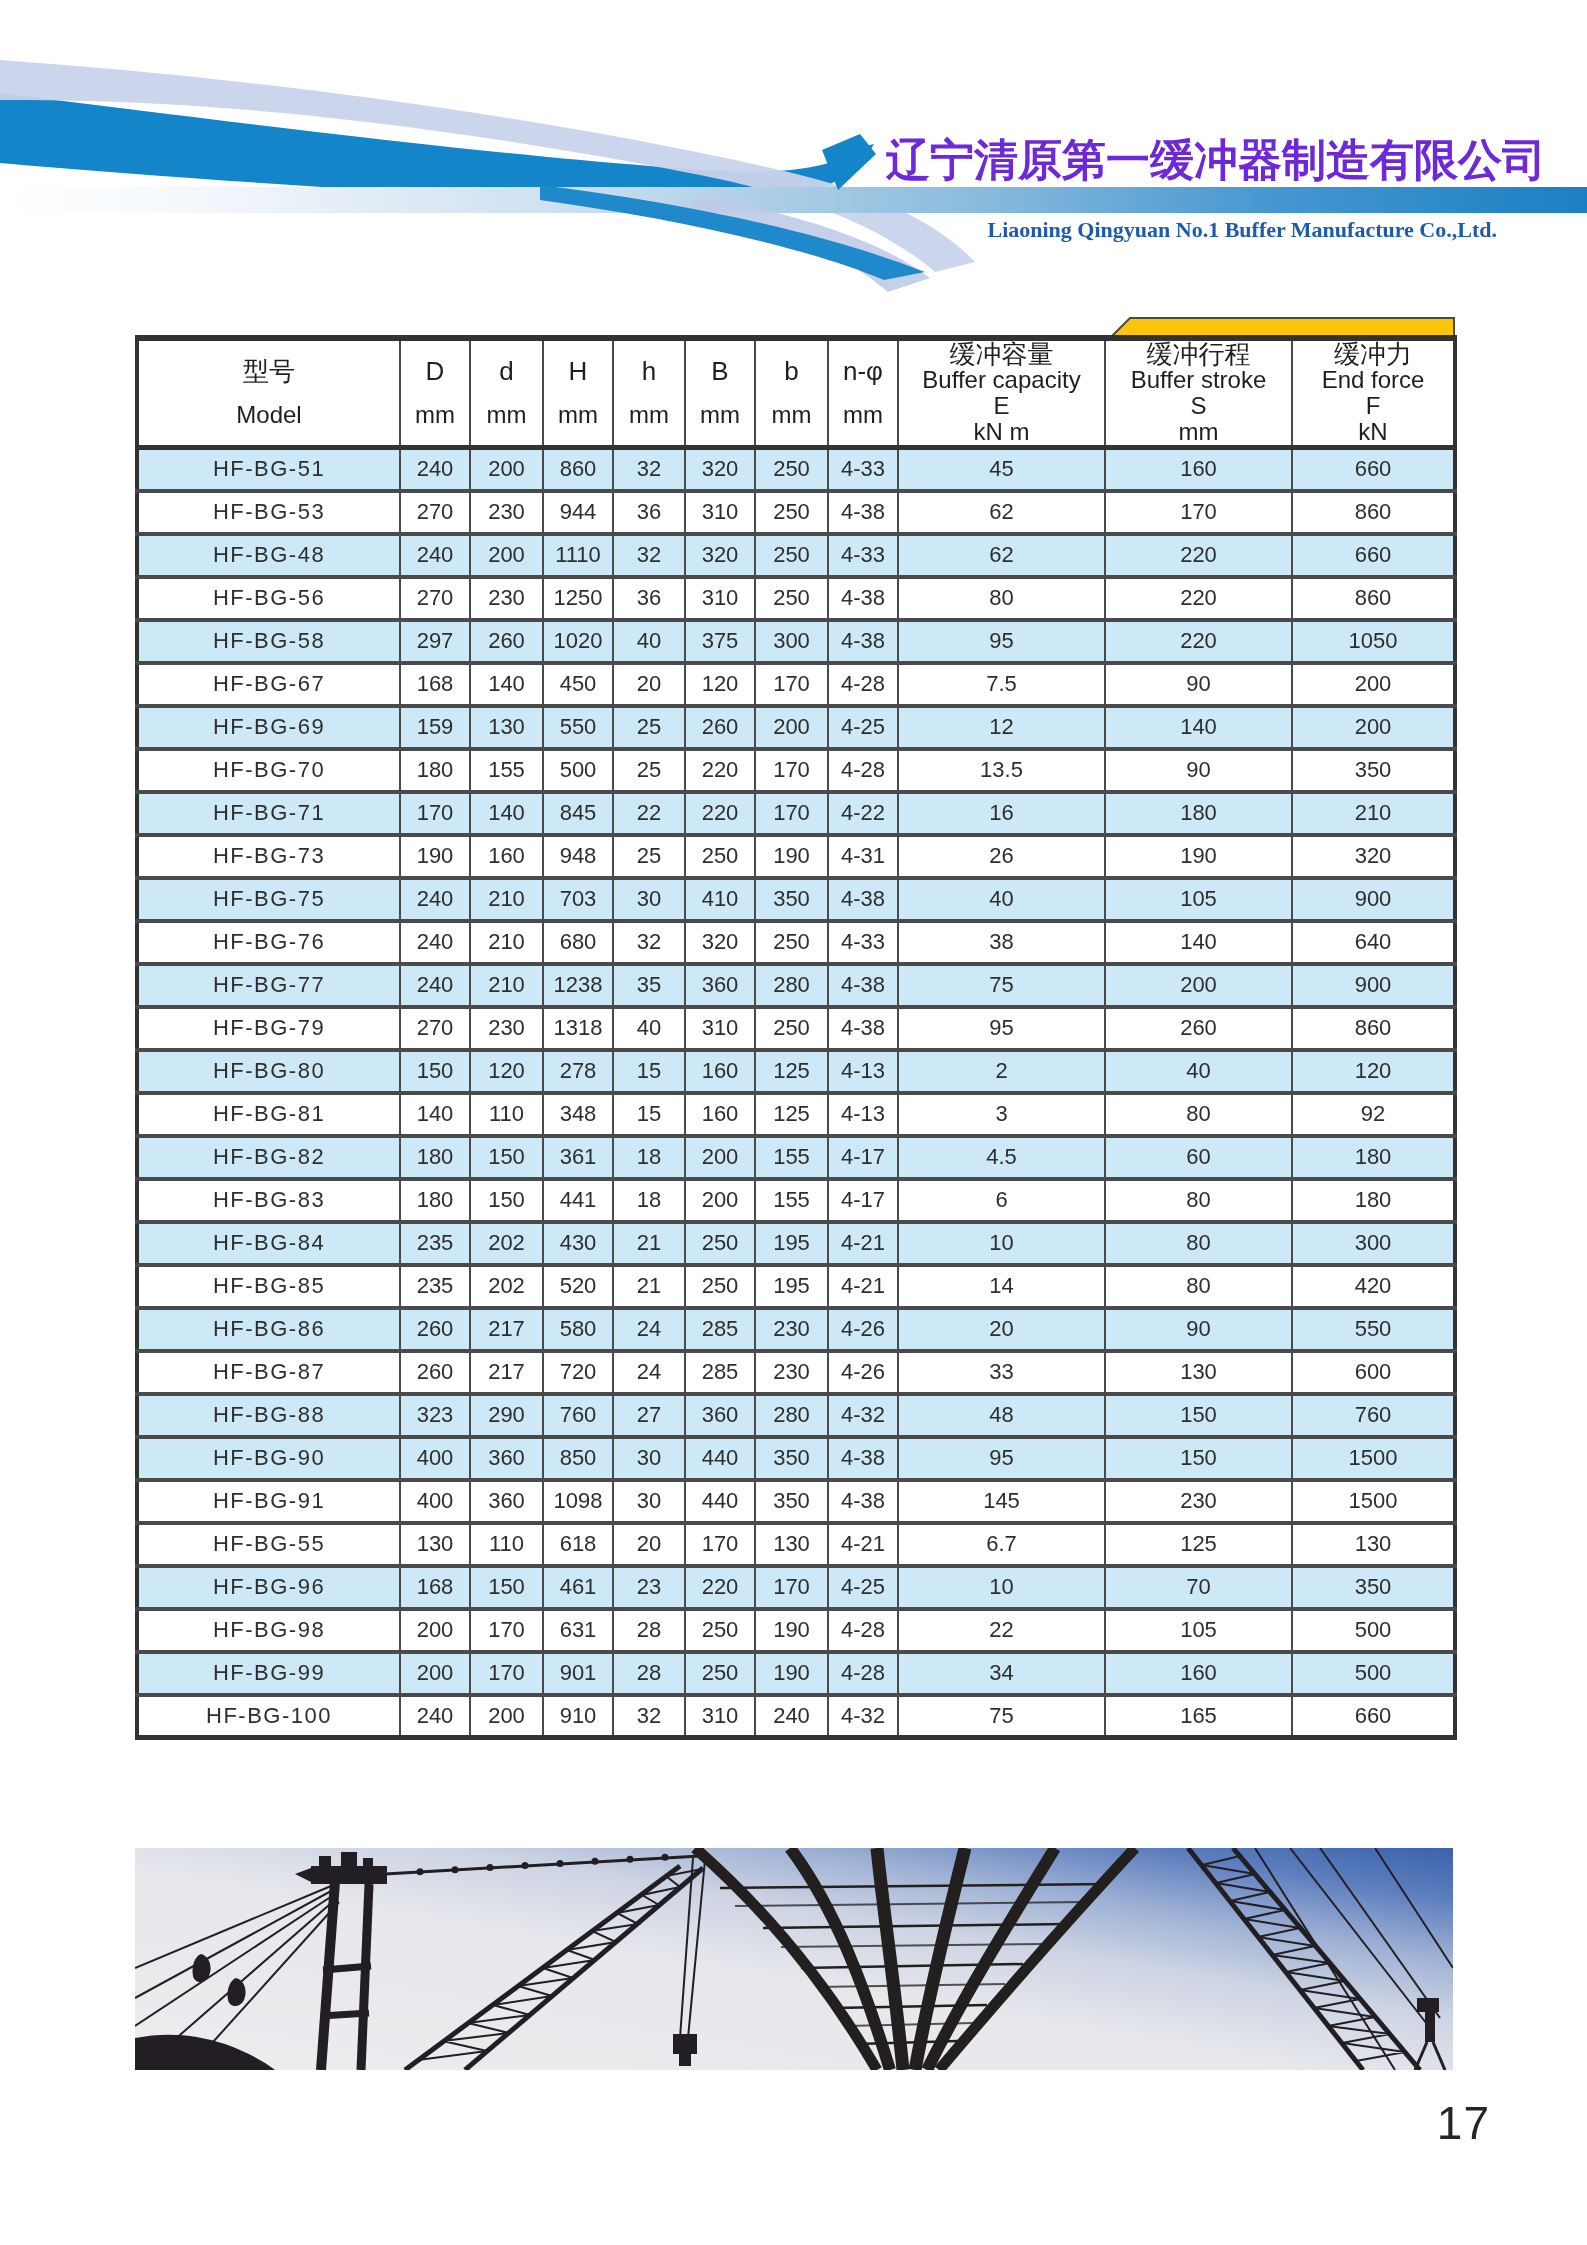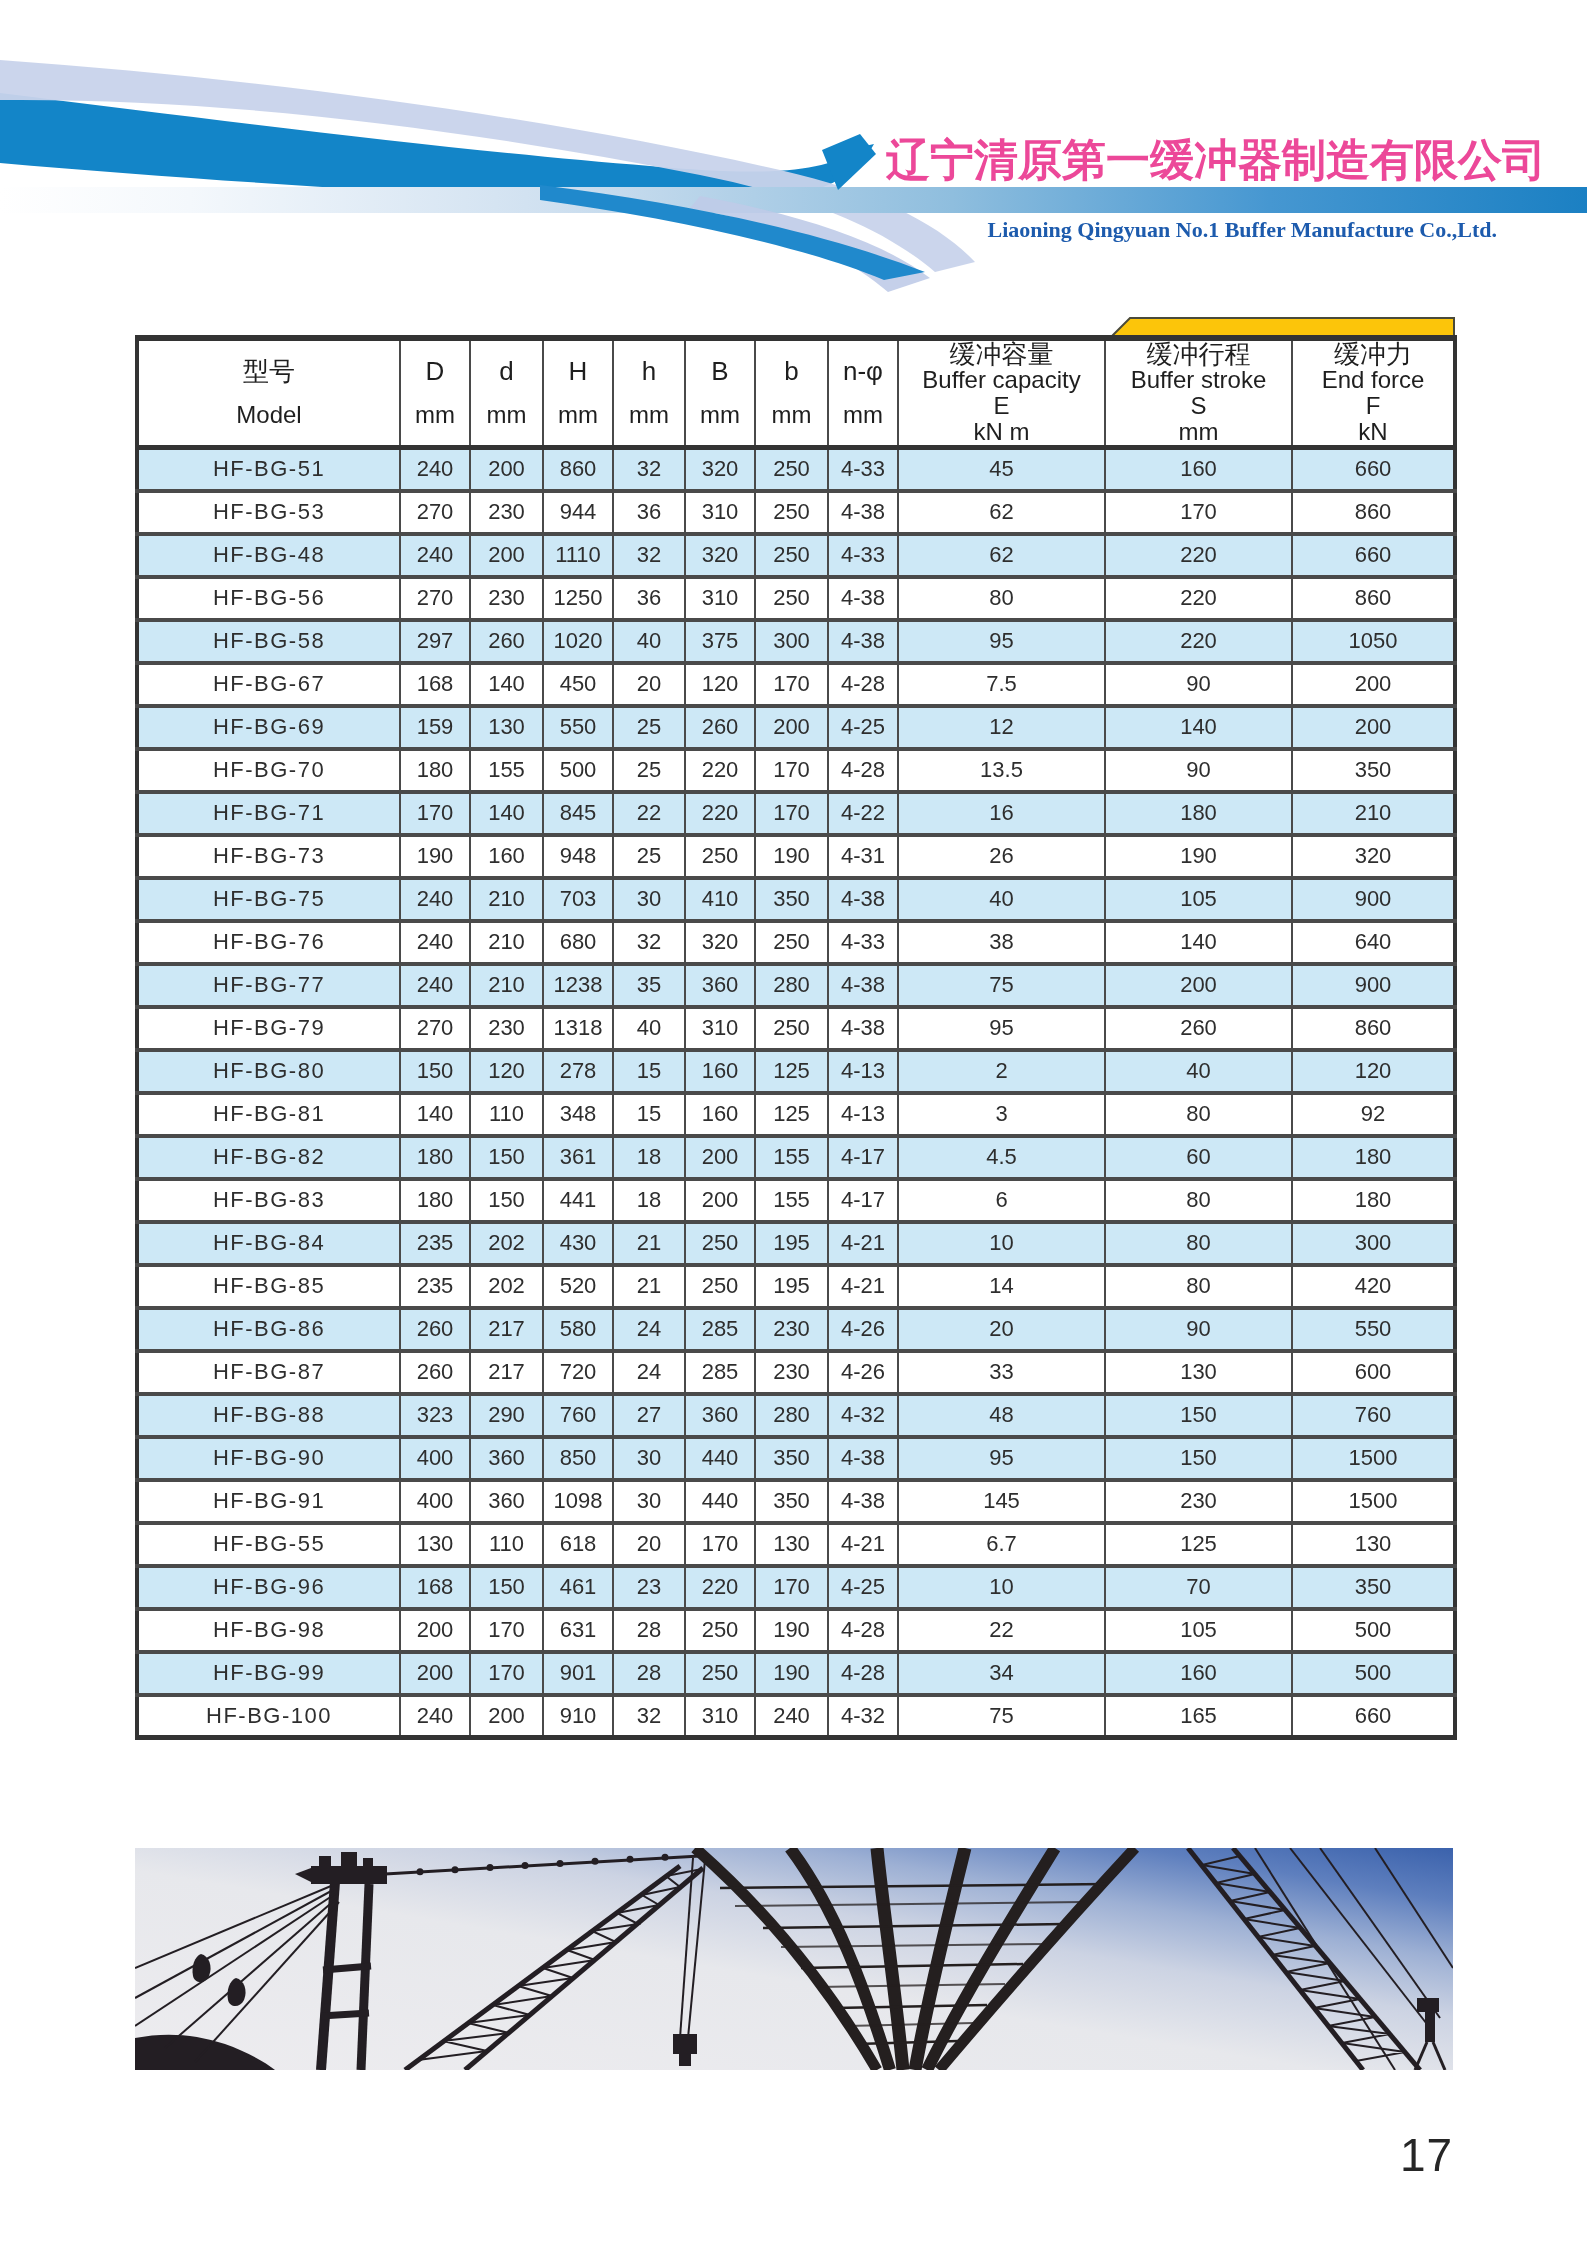--- a/index.html
+++ b/index.html
@@ -6,21 +6,21 @@
   .page{
     position:relative;width:1587px;height:2245px;background:#ffffff;
     margin:0 auto;overflow:hidden;
     font-family:"Liberation Sans","DejaVu Sans",sans-serif;
   }
   
   .header-art{position:absolute;left:0;top:0;width:1587px;height:300px;}
   .cn-title{
     position:absolute;left:886px;top:138px;width:620px;
     font-family:"Liberation Serif","DejaVu Serif",serif;
-    font-weight:700;font-size:44px;line-height:46px;color:#ec4899;
+    font-weight:700;font-size:44px;line-height:46px;color:#6d28d9;
     letter-spacing:0px;white-space:nowrap;
   }
   .en-title{
     position:absolute;right:90px;top:217px;width:900px;text-align:right;
     font-family:"Liberation Serif","DejaVu Serif",serif;
     font-weight:700;font-size:22px;color:var(--title-blue,#1d5bad);
     white-space:nowrap;
   }
   
   .tab-svg{position:absolute;left:1098px;top:315px;width:360px;height:26px;}
@@ -44,22 +44,22 @@
   }
   .spec-table tbody tr.alt td{background:var(--row-blue,#cde8f6);}
   .spec-table td.model{letter-spacing:1.5px;}
   .hl{line-height:26px;font-size:24px;color:#1f1f1f;}
   .hl0{font-size:26px;}
   th.two .hl{line-height:44px;}
   
   .photo{position:absolute;left:135px;top:1848px;width:1318px;height:222px;}
   
   .page-num{
-    position:absolute;left:1400px;top:2096px;width:90px;text-align:left;
-    font-size:46px;color:#262626;letter-spacing:1px;margin-top:32px;
+    position:absolute;left:1400px;top:2096px;width:90px;text-align:right;
+    font-size:46px;color:#262626;letter-spacing:1px;
   }
 </style>
 </head>
 <body>
 
 <div class="page">
 
   <svg class="header-art" viewBox="0 0 1587 300" preserveAspectRatio="none" aria-hidden="true">
     <defs>
       <linearGradient id="barGrad" x1="0" y1="0" x2="1" y2="0">

